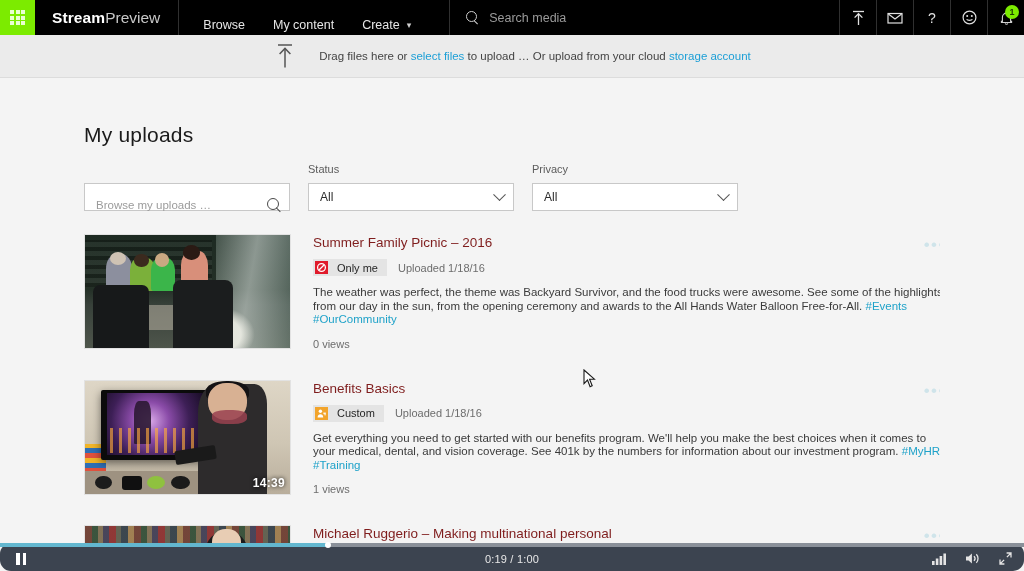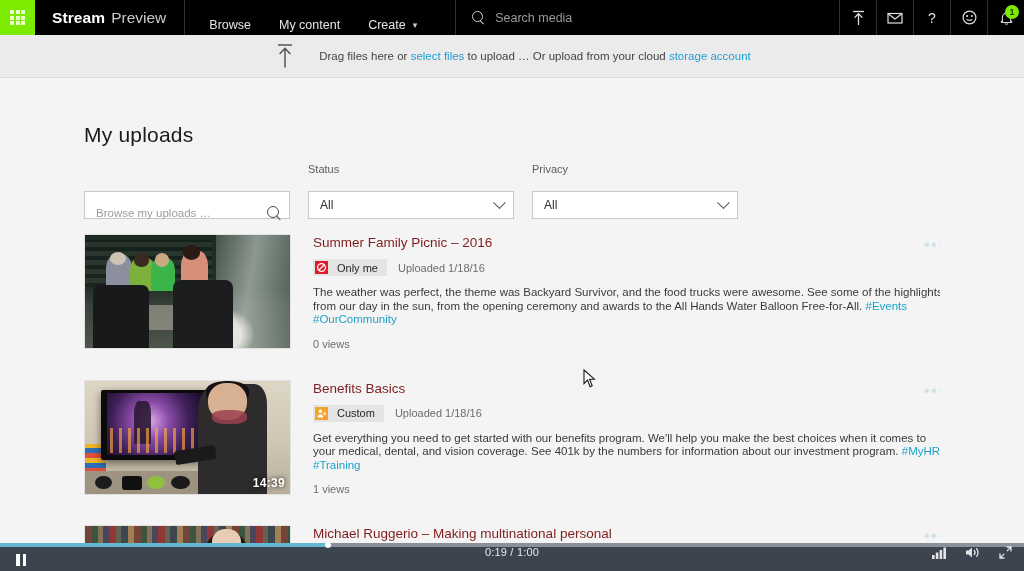--- a/index.html
+++ b/index.html
@@ -25,21 +25,21 @@
     display: grid; grid-template-columns: repeat(3, 1fr); grid-template-rows: repeat(3, 1fr);
     gap: 1.5px;
   }
   .waffle-grid i { background: #e9ffd0; display: block; }
 
   .brand {
     display: flex; align-items: center; padding: 0 18px 0 17px;
     border-right: 1px solid #303030; height: 35px; cursor: pointer;
   }
   .brand-main { color: #fff; font-size: 15.5px; font-weight: bold; letter-spacing: .1px; }
-  .brand-sub { color: #c8c8c8; font-size: 15.5px; font-weight: normal; margin-left: 6px; }
+  .brand-sub { color: #c8c8c8; font-size: 15.5px; font-weight: normal; }
 
   .nav { display: flex; align-items: center; height: 49px; margin-left: 10px; }
   .nav-item {
     color: #e6e6e6; font-size: 12.5px; padding: 0 14px; height: 35px;
     display: flex; align-items: center; cursor: pointer; white-space: nowrap;
   }
   .caret { margin-left: 7px; font-size: 9px; color: #cfcfcf; }
 
   .searchwrap {
     display: flex; align-items: center; height: 35px;
@@ -84,21 +84,21 @@
     position: absolute; top: 78px; left: 0; width: 940px; height: 465px;
     background: #f4f4f4; overflow: hidden;
   }
   .page-title {
     position: absolute; left: 84px; top: 45px;
     font-size: 21px; color: #1a1a1a; font-weight: normal; letter-spacing: .2px;
   }
 
   .filters { position: absolute; left: 84px; top: 85px; display: flex; align-items: flex-end; }
   .fgroup { display: flex; flex-direction: column; }
-  .flabel { font-size: 11px; color: #5c5c5c; margin-bottom: 16px; }
+  .flabel { font-size: 11px; color: #5c5c5c; margin-bottom: 8px; }
   .searchbox {
     width: 206px; height: 28px; background: #fff; border: 1px solid #c8c8c8;
     display: flex; align-items: center; padding: 16px 8px 0 11px; cursor: text;
   }
   .searchbox input {
     flex: 1; border: none; outline: none; font-size: 11.5px; color: #333;
     font-family: "Liberation Sans", sans-serif; background: transparent;
   }
   .searchbox input::placeholder { color: #9b9b9b; }
   .sb-ic { width: 14px; height: 14px; position: relative; flex: none; }
@@ -196,21 +196,21 @@
   .t3 .books { position:absolute; left:0; top:0; width:100%; height:100%;
       background: repeating-linear-gradient(90deg,
         #6b3a2e 0 7px, #2e4a33 7px 13px, #7b6a4e 13px 18px, #3d3a52 18px 24px,
         #8a2b2b 24px 31px, #5a5a4a 31px 36px, #2f3b45 36px 43px, #9c7a4a 43px 49px); opacity:.92;}
   .t3 .person { position:absolute; left:58%; top:6%; width:22%; height:60%; background:#1b1b1b; border-radius:36% 36% 6% 6%;}
   .t3 .phead { position:absolute; left:62%; top:2%; width:14%; height:24%; background:#e8cdb4; border-radius:46%;}
 
   
   .player {
     position: absolute; left: 0; bottom: 0; width: 1024px; height: 28px;
-    background: #3c4450; display: flex; align-items: flex-start;
+    background: #3c4450; display: flex; align-items: center; border-radius: 11px;
   }
   .progress {
     position: absolute; top: 0; left: 0; width: 1024px; height: 4px; background: #8a9099;
   }
   .progress .played { position: absolute; left: 0; top: 0; height: 4px; width: 32.3%; background: #63b7cf; }
   .progress .knob {
     position: absolute; left: 32.3%; top: -1px; width: 6px; height: 6px; border-radius: 50%;
     background: #fff; transform: translateX(-3px); cursor: pointer;
   }
   .pbtn { width: 42px; height: 28px; display: flex; align-items: center; justify-content: center;

